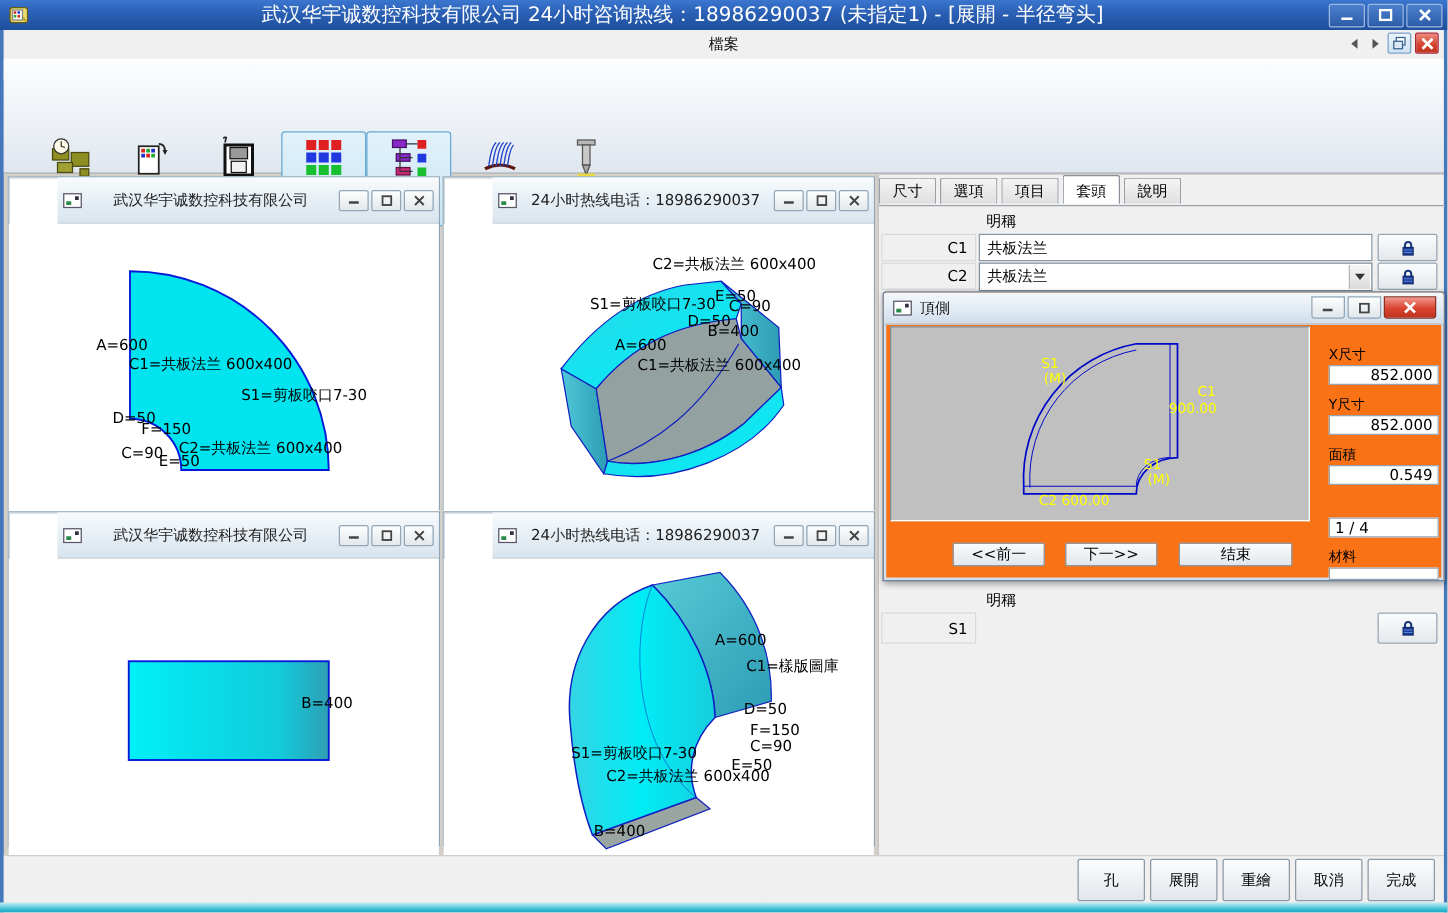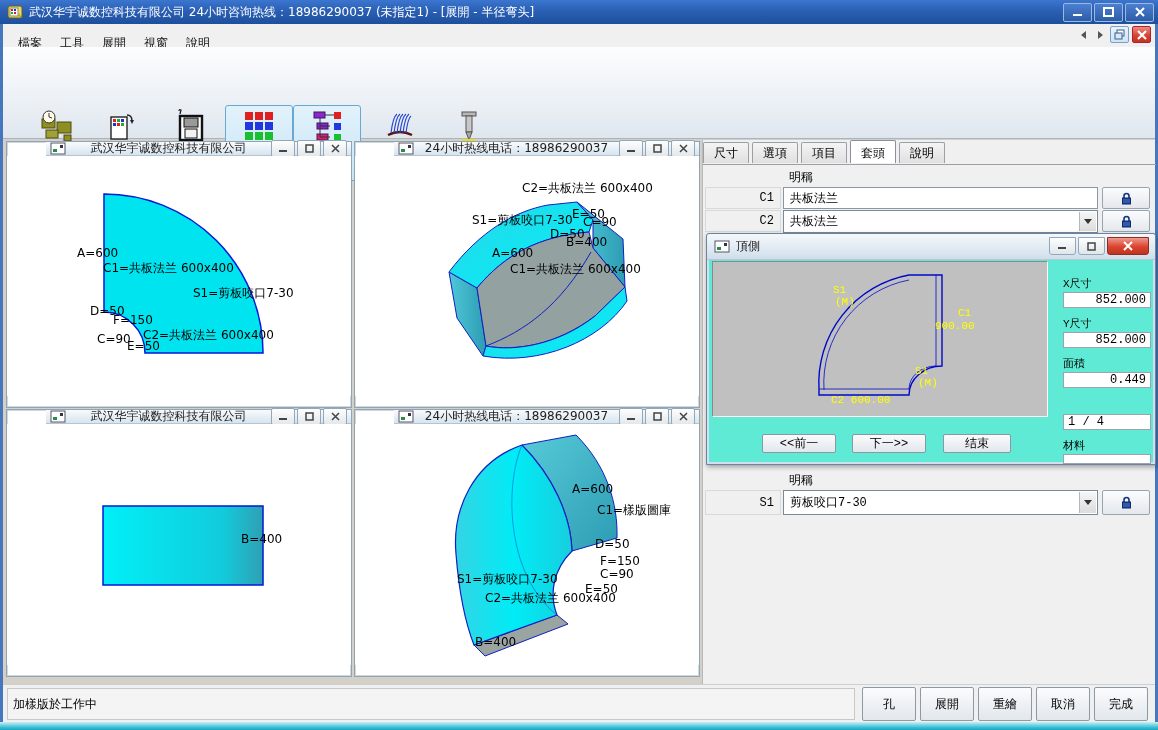--- a/index.html
+++ b/index.html
@@ -6,29 +6,29 @@
   html,body { width:1158px; height:730px; overflow:hidden; }
   body { font-family:"DejaVu Sans","Liberation Sans",sans-serif; font-size:12px; color:#000; }
   .app { position:relative; width:1158px; height:730px; background:#d4d0c8;
          border-left:3px solid #4477bb; border-right:3px solid #4477bb; }
 
   
   .titlebar { position:absolute; left:-3px; top:0; width:1158px; height:24px;
       background:linear-gradient(#3b76cf,#2a5fb4 45%,#1d4f9c);
       display:flex; align-items:center; padding:0 4px; color:#fff; }
   .titlebar .app-icon { width:17px; height:16px; margin:0 5px 0 3px; }
-  .titlebar .title-text { flex:1; font-size:12px; white-space:nowrap; overflow:hidden; }
+  .titlebar .title-text { flex:1; font-size:16px; white-space:nowrap; overflow:hidden;text-align:center; }
   .win-controls { display:flex; gap:2px; }
   .win-btn { width:29px; height:19px; border:1px solid #9db9e0; border-radius:2px;
       background:linear-gradient(#4d7fd0,#2c5da8); display:flex; align-items:center; justify-content:center; }
   .win-btn svg { display:block; }
 
   
   .menubar { position:absolute; left:0; top:24px; width:1152px; height:40px; background:#f0f0f0;
-      border-bottom:1px solid #d5d5d5; display:flex; align-items:center; padding:0 6px; }
+      border-bottom:1px solid #d5d5d5; display:flex; align-items:center; padding:0 6px;flex-direction:column; }
   .menu-item { padding:3px 9px; color:#111; }
   .menu-right { position:absolute; right:4px; top:2px; display:flex; align-items:center; gap:3px; }
   .nav-arrow { width:14px; height:16px; display:flex; align-items:center; justify-content:center; }
   .tri-left { width:0;height:0;border-top:4px solid transparent;border-bottom:4px solid transparent;border-right:5px solid #555; }
   .tri-right{ width:0;height:0;border-top:4px solid transparent;border-bottom:4px solid transparent;border-left:5px solid #555; }
   .mdi-restore-btn { width:19px; height:17px; border:1px solid #7aa0c8; border-radius:2px;
       background:linear-gradient(#eaf3fb,#cfe3f4); display:flex; align-items:center; justify-content:center; }
   .mdi-close-btn { width:19px; height:17px; border:1px solid #a23; border-radius:2px;
       background:linear-gradient(#ee8a7e,#d4412e 60%,#c23620); display:flex; align-items:center; justify-content:center; }
 
@@ -39,33 +39,33 @@
   .tool-btn { position:absolute; top:58px; width:68px; height:76px; display:flex; flex-direction:column;
       align-items:center; justify-content:flex-start; border:1px solid transparent; border-radius:3px; }
   .tool-btn.active { background:linear-gradient(#e2f2fb,#c6e5f5); border-color:#66aad4; }
   .tool-btn .ticon { width:34px; height:36px; margin-top:3px; display:flex; align-items:center; justify-content:center; }
   .tool-btn .tlabel { margin-top:5px; font-size:12px; color:#000; white-space:nowrap; }
   .tool-dd-tri { position:absolute; left:562px; top:121px; width:0; height:0;
       border-left:6px solid transparent; border-bottom:6px solid #000; }
 
   
   .child-win { position:absolute; background:#fff; border:1px solid #8fa4b4; box-shadow:0 0 0 1px #cdd8e0 inset; }
-  .child-title { height:14px; background:linear-gradient(#f8fbfd,#e4edf4 60%,#d8e4ee);
+  .child-title { height:37px; background:linear-gradient(#f8fbfd,#e4edf4 60%,#d8e4ee);
       border-bottom:1px solid #b4c4d0; display:flex; align-items:center; padding:0 4px;margin-left:39px; }
   .child-title .ctext { flex:1; text-align:center; font-size:12px; color:#222; white-space:nowrap; overflow:hidden; }
   .child-title .cicon { width:16px; height:13px; }
   .cw-btns { display:flex; gap:2px; }
   .cw-btn { width:24px; height:17px; border:1px solid #93a7b8; border-radius:2px;
       background:linear-gradient(#fdfefe,#e3e8ec); display:flex; align-items:center; justify-content:center; }
   .client { position:relative; width:100%; height:calc(100% - 25px); background:#fff; overflow:hidden; }
   .dlabel { position:absolute; font-size:12px; color:#000; white-space:nowrap; }
 
   
   .right-panel { position:absolute; left:699px; top:140px; width:453px; height:544px; background:#f0f0f0;
-      border-left:1px solid #b8b8b8;font-family:Liberation Mono, monospace; }
+      border-left:1px solid #b8b8b8; }
   .tabs { position:absolute; left:0; top:2px; height:22px; display:flex; }
   .tab { height:21px; margin-right:3px; padding:2px 10px 0; border:1px solid #9aa0a8; border-bottom:none;
       border-radius:2px 2px 0 0; background:linear-gradient(#f4f4f4,#e0e0e0); font-size:12px; }
   .tab.active { background:#ffffff; height:23px; margin-top:-2px; padding-top:4px; border-color:#8a9098; }
   .tab-body-line { position:absolute; left:0; top:24px; width:453px; height:1px; background:#ffffff; border-top:1px solid #9aa0a8; }
 
   .sec-header { position:absolute; font-size:12px; color:#000; }
   .key-cell { position:absolute; left:2px; width:76px; height:22px; background:#f0f0f0;
       border:1px solid #d9d9d9; display:flex; align-items:center; justify-content:flex-end; padding-right:6px; }
   .val-field { position:absolute; left:80px; width:315px; height:22px; background:#fff;
@@ -74,21 +74,21 @@
       border:1px solid #7a8a98; display:flex; align-items:center; padding-left:6px; }
   .dd-arrow-box { position:absolute; right:1px; top:1px; bottom:1px; width:17px;
       background:linear-gradient(#f6f6f6,#dcdcdc); border-left:1px solid #b0b8c0;
       display:flex; align-items:center; justify-content:center; }
   .dd-tri { width:0; height:0; border-left:4px solid transparent; border-right:4px solid transparent; border-top:5px solid #333; }
   .lock-btn { position:absolute; left:399px; width:48px; height:22px; border:1px solid #97a5b2; border-radius:2px;
       background:linear-gradient(#fbfcfd,#e4e8ec); display:flex; align-items:center; justify-content:center; }
 
   
   .dialog { position:absolute; left:3px; top:93px; width:450px; height:232px;
-      background:#5eead4; border:1px solid #5f7documents0a0; border:1px solid #6d84a0; border-radius:3px 3px 0 0;
+      background:#f97316; border:1px solid #5f7documents0a0; border:1px solid #6d84a0; border-radius:3px 3px 0 0;
       box-shadow:0 0 0 2px #cfe0ef inset, 1px 2px 5px rgba(0,0,0,.35); }
   .dlg-title { height:26px; display:flex; align-items:center; padding:0 7px;
       background:linear-gradient(#f4f8fb,#dfe9f2 60%,#cfdeeb); border-bottom:1px solid #b8c8d6; border-radius:3px 3px 0 0; }
   .dlg-title .dtext { margin-left:6px; font-size:12px; color:#111; }
   .dlg-btns { position:absolute; right:6px; top:3px; display:flex; gap:2px; }
   .dlg-btn { width:27px; height:18px; border:1px solid #93a7b8; border-radius:0 0 3px 3px;
       background:linear-gradient(#fdfefe,#e0e6ea); display:flex; align-items:center; justify-content:center; }
   .dlg-btn.close { width:42px; border-color:#8c2f23;
       background:linear-gradient(#f0988c,#d9442f 55%,#c0331e); }
   .preview { position:absolute; left:5px; top:27px; width:336px; height:156px; background:#c0c0c0;
@@ -561,64 +561,55 @@
       <span class="fld-label" style="top:42px">X尺寸</span>
       <div class="fld-box" style="top:58px">
           <span>852.000</span>
         </div>
       <span class="fld-label" style="top:82px">Y尺寸</span>
       <div class="fld-box" style="top:98px">
           <span>852.000</span>
         </div>
       <span class="fld-label" style="top:122px">面積</span>
       <div class="fld-box" style="top:138px">
-          <span>0.449</span>
+          <span>0.549</span>
         </div>
       <span class="fld-label" style="top:180px">料件</span>
       <div class="fld-box left" style="top:180px">
           <span>1 / 4</span>
         </div>
       <span class="fld-label" style="top:204px">材料</span>
       <div class="fld-box" style="top:220px; height:10px; overflow:hidden"></div>
 
       <div class="dlg-push-btn" style="left:55px; top:200px">
           <span>&lt;&lt;前一</span>
         </div>
       <div class="dlg-push-btn" style="left:145px;top:200px">
           <span>下一&gt;&gt;</span>
         </div>
-      <div class="dlg-push-btn" style="left:236px;top:200px;width:68px">
+      <div class="dlg-push-btn" style="left:236px;top:200px;width:91px">
           <span>结束</span>
         </div>
     </div>
 
     <div class="sec-header" style="left:86px; top:332px">明稱</div>
 
     <div class="key-cell" style="top:350px; height:25px">
         <span>S1</span>
       </div>
-    <div class="dropdown" style="top:350px; height:25px">
-      <span>剪板咬口7-30</span>
-      <div class="dd-arrow-box">
-          <div class="dd-tri"></div>
-        </div>
-    </div>
     <div class="lock-btn" style="top:350px; height:25px">
       <svg width="13" height="13" viewBox="0 0 13 13">
         <path d="M4 6 V4 a2.5 2.5 0 0 1 5 0 V6" fill="none" stroke="#16357e" stroke-width="1.6"></path>
         <rect x="2.5" y="6" width="8" height="6" fill="#1a3f9c" stroke="#102a66"></rect>
         <path d="M3 8 H10 M3 10 H10" stroke="#5a7ed0" stroke-width="0.8"></path>
       </svg>
     </div>
   </div>
 
   <div class="bottombar">
-    <div class="status-box">
-        <span>加樣版於工作中</span>
-      </div>
     <div class="bb-btn" style="left:859px">
         <span>孔</span>
       </div>
     <div class="bb-btn" style="left:917px">
         <span>展開</span>
       </div>
     <div class="bb-btn" style="left:975px">
         <span>重繪</span>
       </div>
     <div class="bb-btn" style="left:1033px">

